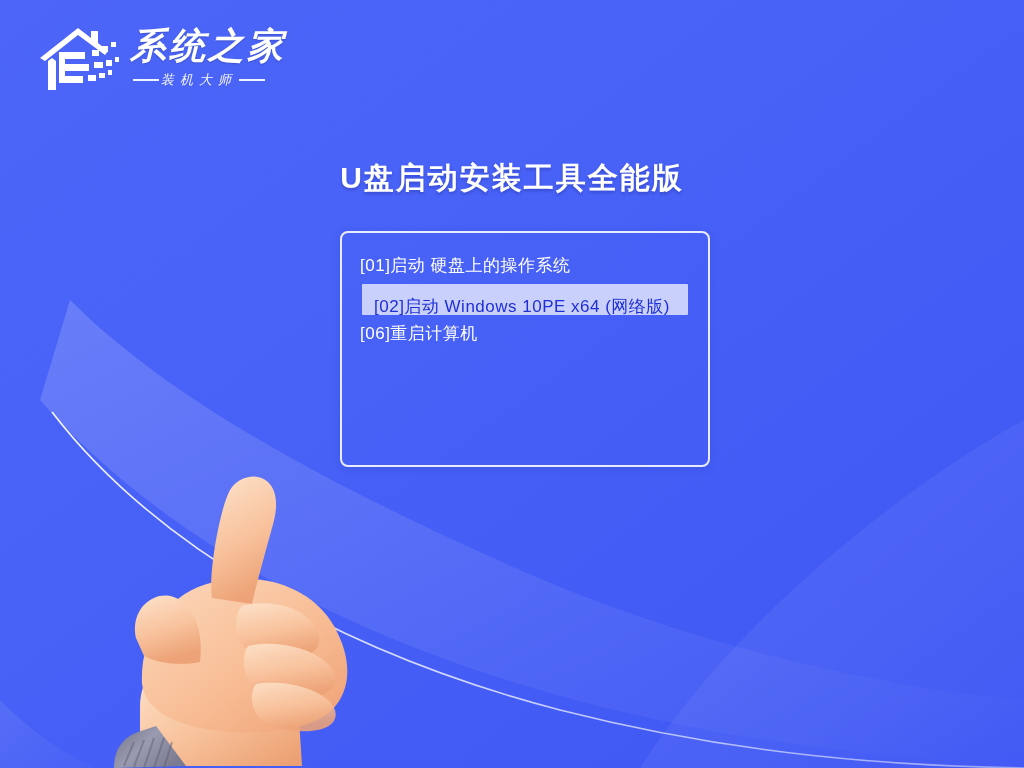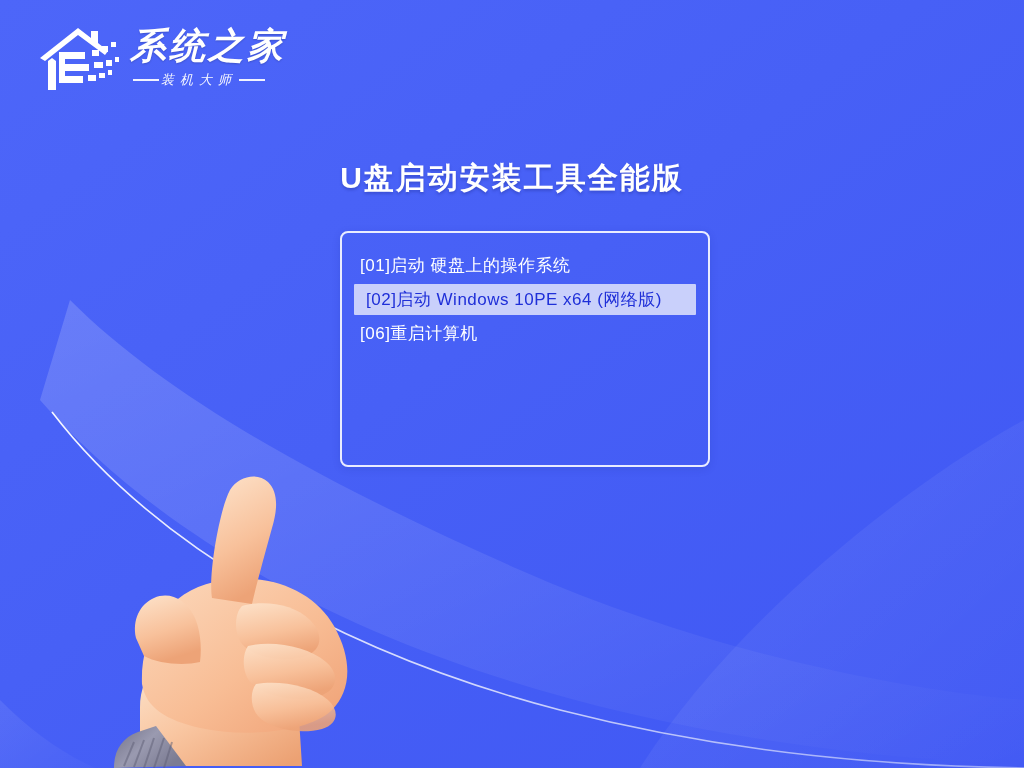--- a/index.html
+++ b/index.html
@@ -65,22 +65,22 @@
     padding:0 8px;
     color:#ffffff;
     font-size:17px;
     letter-spacing:.5px;
     white-space:nowrap;
     border-radius:1px;
   }
   .menu-item.selected{
     background:#c9d0fb;
     color:#1f2fd8;
-    margin:3px 12px;
-    padding:0 12px;
+    margin:3px 20px;
+    padding:7px 12px;
   }
 
   
   .hand{
     position:absolute;
     left:96px; top:470px;
     width:300px; height:298px;
     pointer-events:none;
   }
   .hand svg{ display:block; width:300px; height:298px; }

